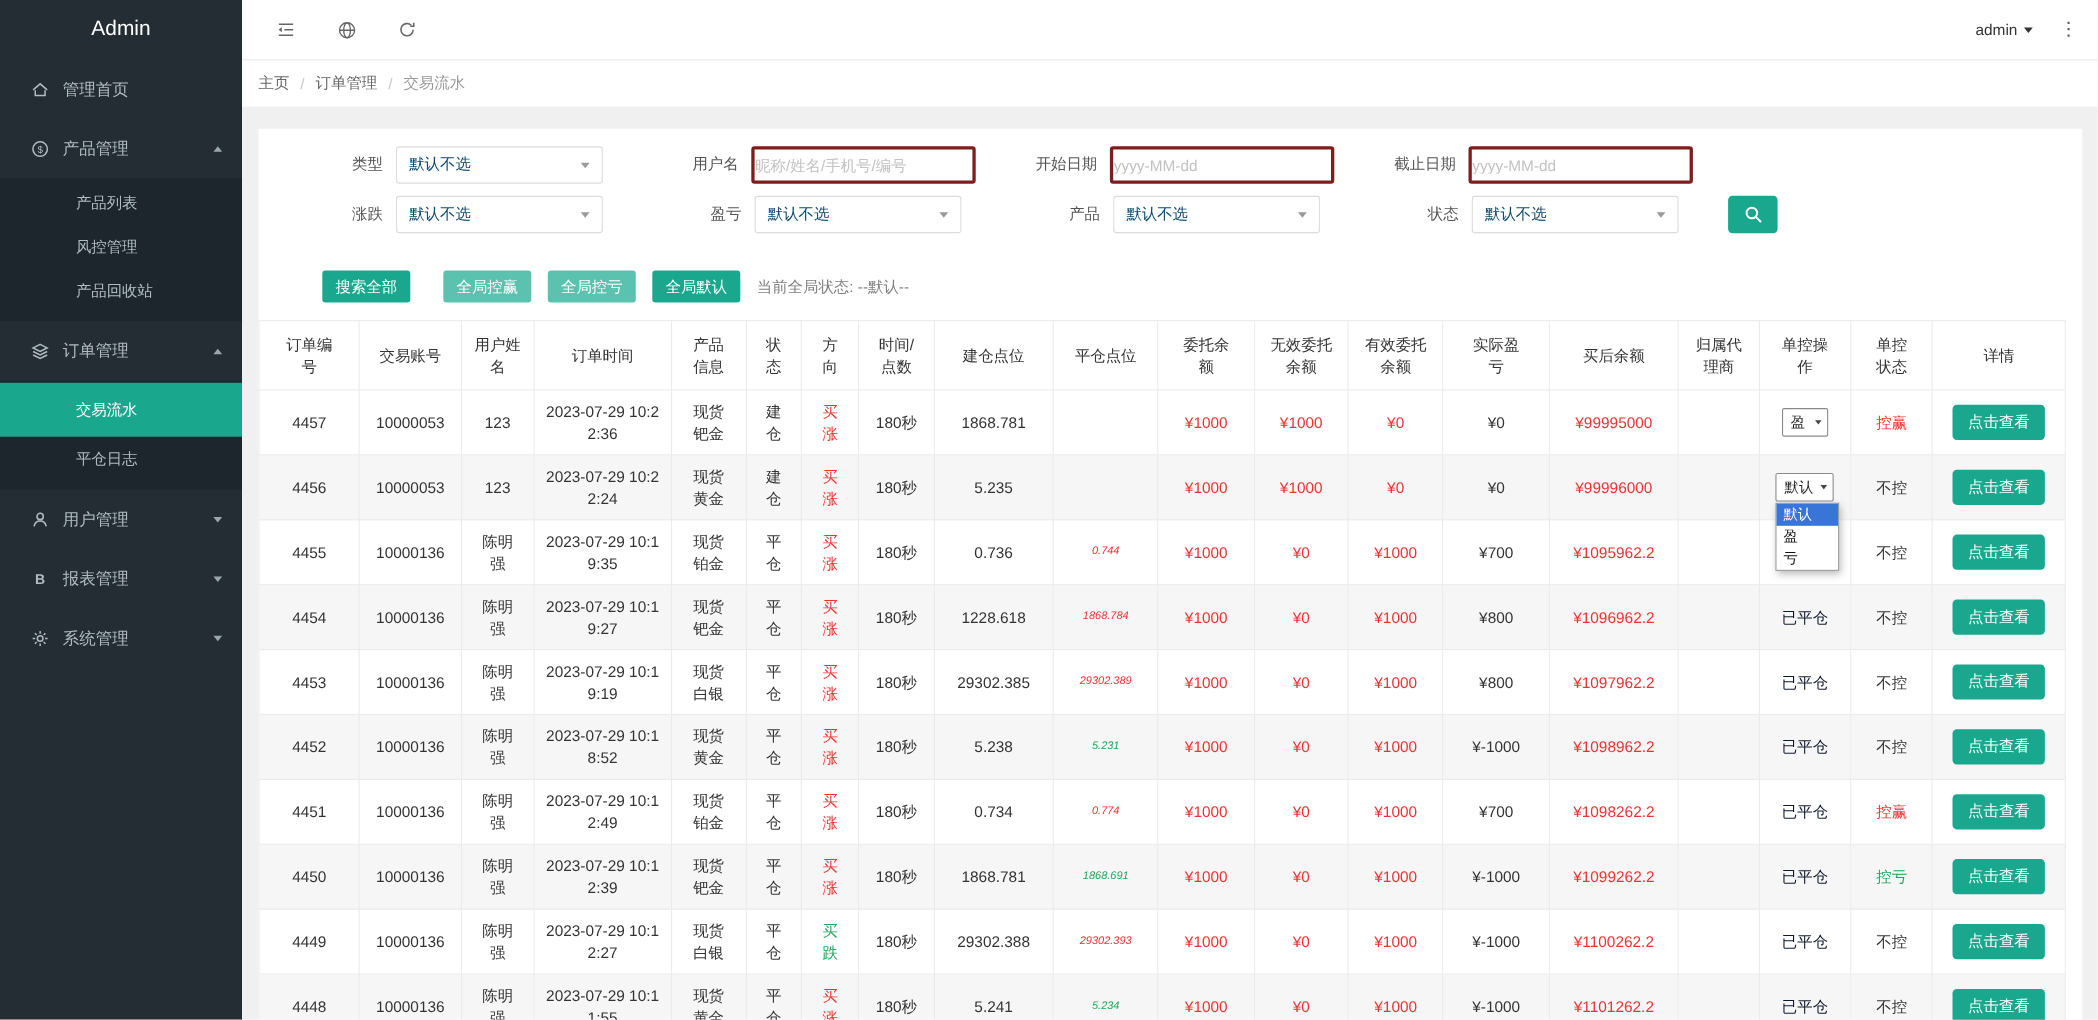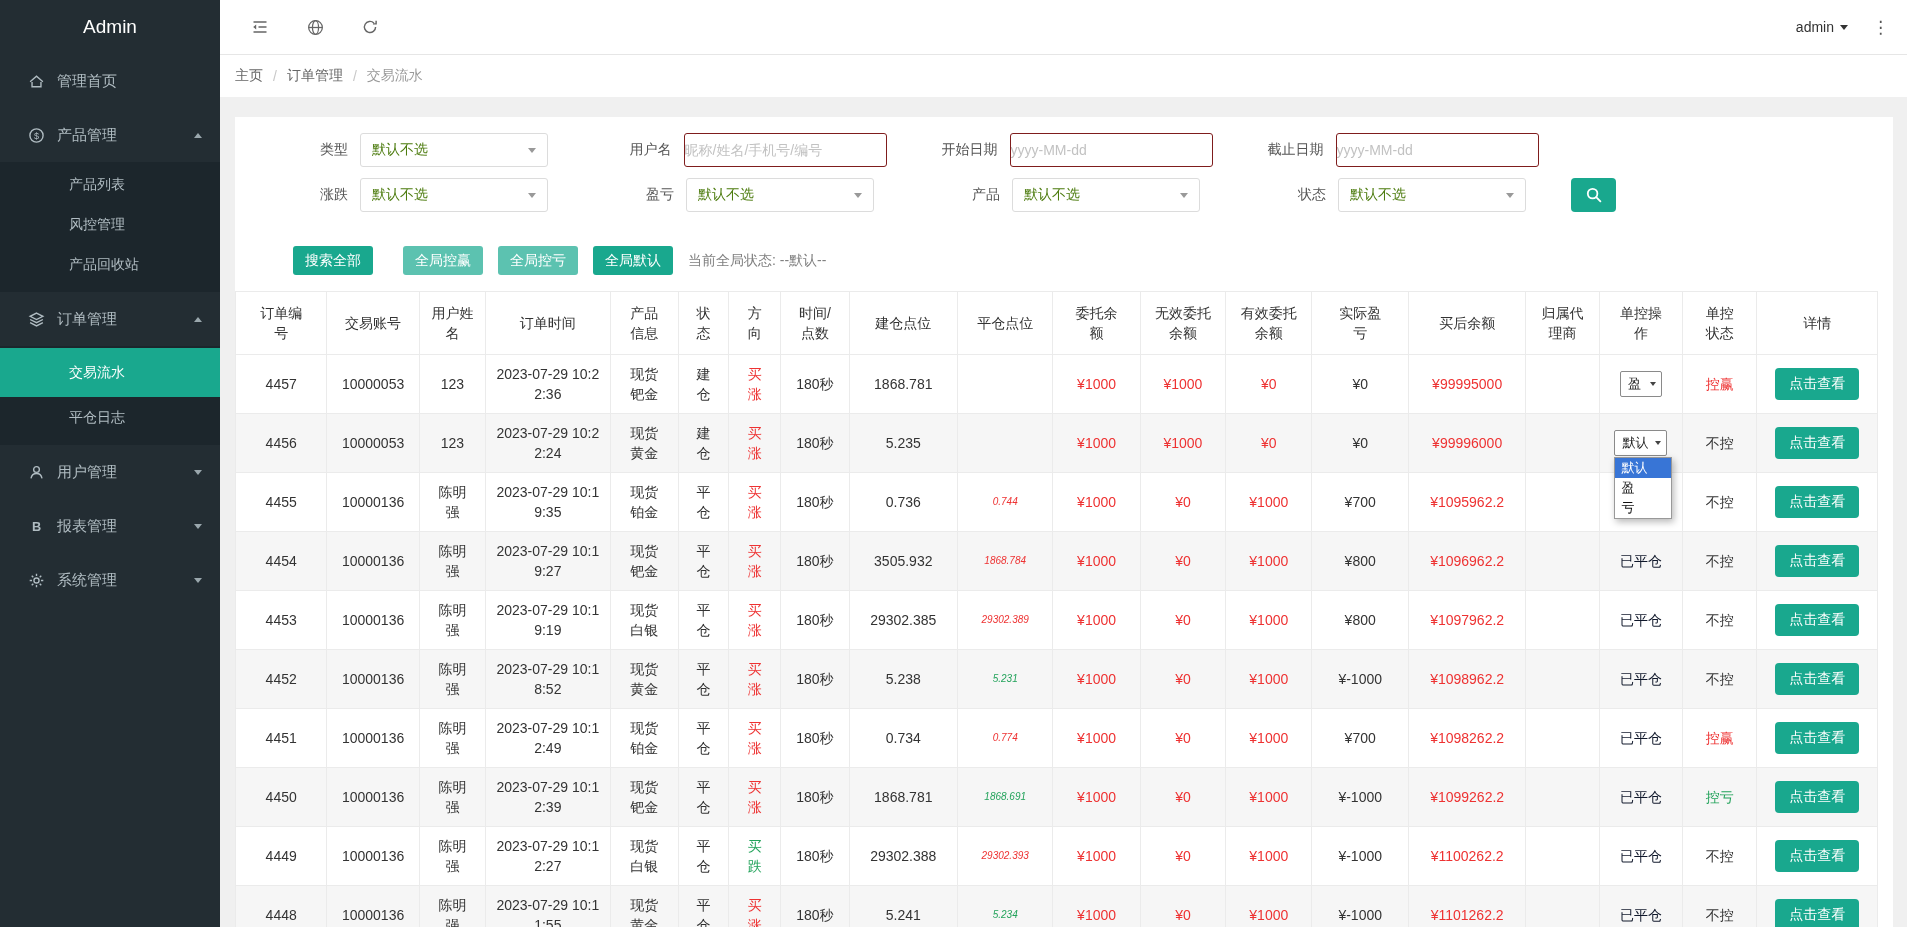--- a/index.html
+++ b/index.html
@@ -37,23 +37,23 @@
   .crumb{color:#666;cursor:pointer;}
   .crumb.current{color:#999;cursor:default;}
   .sep{color:#C8C8C8;margin:0 10px;}
 
   .card{margin:20px 14px 0 15px;background:#fff;padding-top:16px;}
 
   
   .f-row{display:flex;margin-bottom:11px;align-items:center;}
   .field{display:flex;align-items:center;width:326px;flex:0 0 auto;}
   .f-label{width:125px;text-align:right;padding-right:12px;color:#555;font-size:14px;}
-  .f-input{width:208px;height:34px;border:1px solid #7f1d1d;border-radius:3px;padding:0 0;font-size:14px;color:#333;outline:none;font-family:inherit;}
+  .f-input{width:208px;height:34px;border:3px solid #7f1d1d;border-radius:3px;padding:0 0;font-size:14px;color:#333;outline:none;font-family:inherit;}
   .f-input::placeholder{color:#C2C2C2;}
-  .f-select{width:188px;height:34px;border:1px solid #DCDCDC;border-radius:3px;display:flex;align-items:center;justify-content:space-between;padding:0 11px;color:#4d7c0f;font-size:14px;background:#fff;cursor:pointer;}
+  .f-select{width:188px;height:34px;border:1px solid #DCDCDC;border-radius:3px;display:flex;align-items:center;justify-content:space-between;padding:0 11px;color:#0c4a6e;font-size:14px;background:#fff;cursor:pointer;}
   .search-btn{width:45px;height:34px;background:var(--accent);border:none;border-radius:4px;margin-left:32px;display:flex;align-items:center;justify-content:center;cursor:pointer;}
 
   
   .actions{display:flex;align-items:center;margin-top:34px;padding-left:18px;}
   .btn{height:29px;line-height:29px;padding:0 12px;border:none;border-radius:3px;color:#fff;font-size:14px;cursor:pointer;font-family:inherit;}
   .btn.solid{background:var(--accent);margin-left:40px;}
   .btn.light{background:var(--accent-light);}
   .btn+ .btn{margin-left:15px;}
   .btn.first{margin-right:15px;}
   .status-text{margin-left:15px;color:#808080;font-size:14px;}
@@ -401,21 +401,21 @@
           </tr>
           <tr>
             <td class="">4454</td>
             <td class="">10000136</td>
             <td class="c-name">陈明强</td>
             <td class="">2023-07-29 10:19:27</td>
             <td class="c-prod">现货钯金</td>
             <td class="c-stat">平仓</td>
             <td class="c-dir red">买涨</td>
             <td class="">180秒</td>
-            <td class="">3505.932</td>
+            <td class="">1228.618</td>
             <td class="c-close red">1868.784</td>
             <td class="">¥1000</td>
             <td class="">¥0</td>
             <td class="">¥1000</td>
             <td class="">¥800</td>
             <td class="">¥1096962.2</td>
             <td class=""></td>
             <td style="position:relative;"><span class="closed-text">已平仓</span></td>
             <td class="">不控</td>
             <td><button class="detail-btn">点击查看</button></td>

